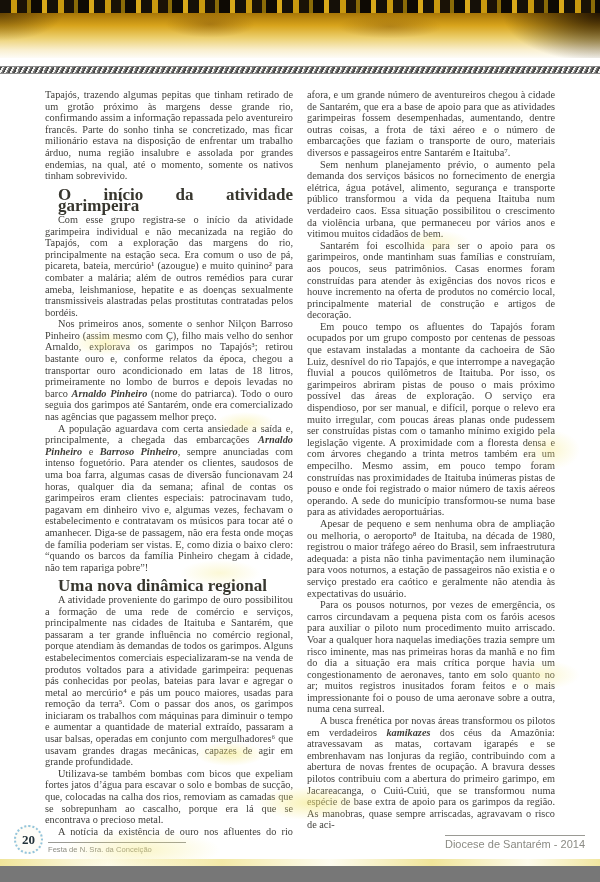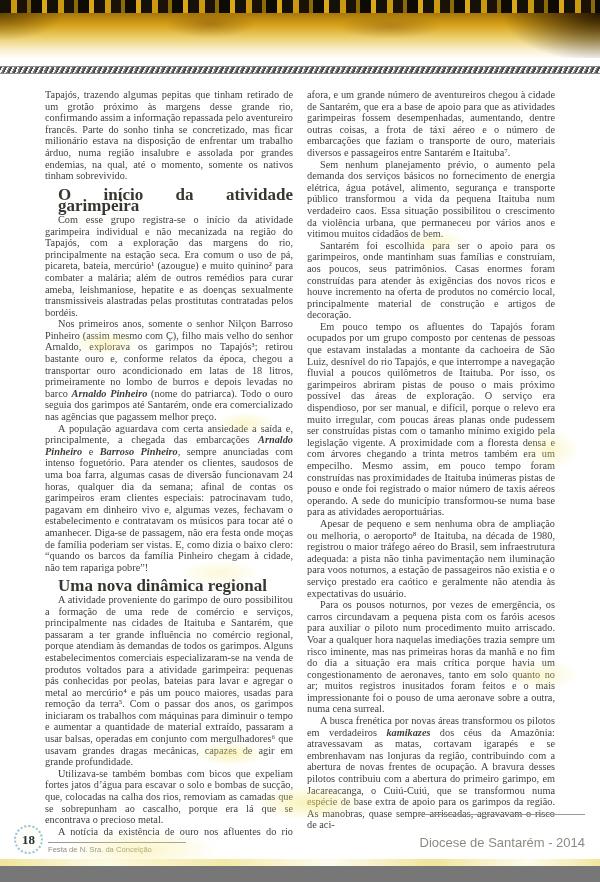--- a/index.html
+++ b/index.html
@@ -85,24 +85,24 @@
   }
   .caption-left{
     border-top:1px solid #9a9a94;
     padding-top:2px;
     min-width:138px;
     font-size:7.6px;color:#8b8b84;
   }
   .footer-right{
     position:absolute;right:15px;bottom:4px;
     border-top:1px solid #9a9a94;
-    padding-top:20px;
+    padding-top:2px;
     min-width:92px;
     text-align:right;
-    font-size:13px;color:#8b8b84;
+    font-size:11px;color:#8b8b84;
   }
   
   .stain{position:absolute;border-radius:50%;pointer-events:none;}
   .s1{left:70px;top:330px;width:70px;height:26px;background:radial-gradient(closest-side,rgba(244,232,120,.4),rgba(244,232,120,0));}
   .s2{left:215px;top:412px;width:60px;height:22px;background:radial-gradient(closest-side,rgba(244,232,120,.38),rgba(244,232,120,0));}
   .s3{left:180px;top:560px;width:80px;height:26px;background:radial-gradient(closest-side,rgba(244,232,120,.3),rgba(244,232,120,0));}
   .s4{left:195px;top:742px;width:70px;height:24px;background:radial-gradient(closest-side,rgba(244,232,120,.5),rgba(244,232,120,0));}
   .s5{left:255px;top:786px;width:110px;height:34px;background:radial-gradient(closest-side,rgba(244,232,120,.55),rgba(244,232,120,0));}
   .s6{left:400px;top:230px;width:70px;height:24px;background:radial-gradient(closest-side,rgba(244,232,120,.3),rgba(244,232,120,0));}
   .s7{left:520px;top:430px;width:60px;height:40px;background:radial-gradient(closest-side,rgba(244,232,120,.35),rgba(244,232,120,0));}
@@ -147,21 +147,21 @@
       <p class="indent">Em pouco tempo os afluentes do Tapajós foram ocupados por um grupo composto por centenas de pessoas que estavam instaladas a montante da cachoeira de São Luiz, desnível do rio Tapajós, e que interrompe a navegação fluvial a poucos quilômetros de Itaituba. Por isso, os garimpeiros abriram pistas de pouso o mais próximo possível das áreas de exploração. O serviço era dispendioso, por ser manual, e difícil, porque o relevo era muito irregular, com poucas áreas planas onde pudessem ser construídas pistas com o tamanho mínimo exigido pela legislação vigente. A proximidade com a floresta densa e com árvores chegando a trinta metros também era um empecilho. Mesmo assim, em pouco tempo foram construídas nas proximidades de Itaituba inúmeras pistas de pouso e onde foi registrado o maior número de taxis aéreos operando. A sede do município transformou-se numa base para as atividades aeroportuárias.</p>
       <p class="indent">Apesar de pequeno e sem nenhuma obra de ampliação ou melhoria, o aeroporto⁸ de Itaituba, na década de 1980, registrou o maior tráfego aéreo do Brasil, sem infraestrutura adequada: a pista não tinha pavimentação nem iluminação para voos noturnos, a estação de passageiros não existia e o serviço prestado era caótico e geralmente não atendia às expectativas do usuário.</p>
       <p class="indent">Para os pousos noturnos, por vezes de emergência, os carros circundavam a pequena pista com os faróis acesos para auxiliar o piloto num procedimento muito arriscado. Voar a qualquer hora naquelas imediações trazia sempre um risco iminente, mas nas primeiras horas da manhã e no fim do dia a situação era mais crítica porque havia um congestionamento de aeronaves, tanto em solo quanto no ar; muitos registros inusitados foram feitos e o mais impressionante foi o pouso de uma aeronave sobre a outra, numa cena surreal.</p>
       <p class="indent"><span>A busca frenética por novas áreas transformou os pilotos em verdadeiros </span><span class="it">kamikazes</span><span> dos céus da Amazônia: atravessavam as matas, cortavam igarapés e se embrenhavam nas lonjuras da região, contribuindo com a abertura de novas frentes de ocupação. A bravura desses pilotos contribuiu com a abertura do primeiro garimpo, em Jacareacanga, o Cuiú-Cuiú, que se transformou numa espécie de base extra de apoio para os garimpos da região. As manobras, quase sempre arriscadas, agravavam o risco de aci-</span></p>
     </div>
 
   </div>
 
   <div class="footer">
     <div class="footer-left">
-      <div class="page-badge">18</div>
+      <div class="page-badge">20</div>
       <div class="caption-left">Festa de N. Sra. da Conceição</div>
     </div>
     <div class="footer-right">Diocese de Santarém - 2014</div>
   </div>
 
   <div class="stain s1"></div>
   <div class="stain s2"></div>
   <div class="stain s3"></div>
   <div class="stain s4"></div>
   <div class="stain s5"></div>

